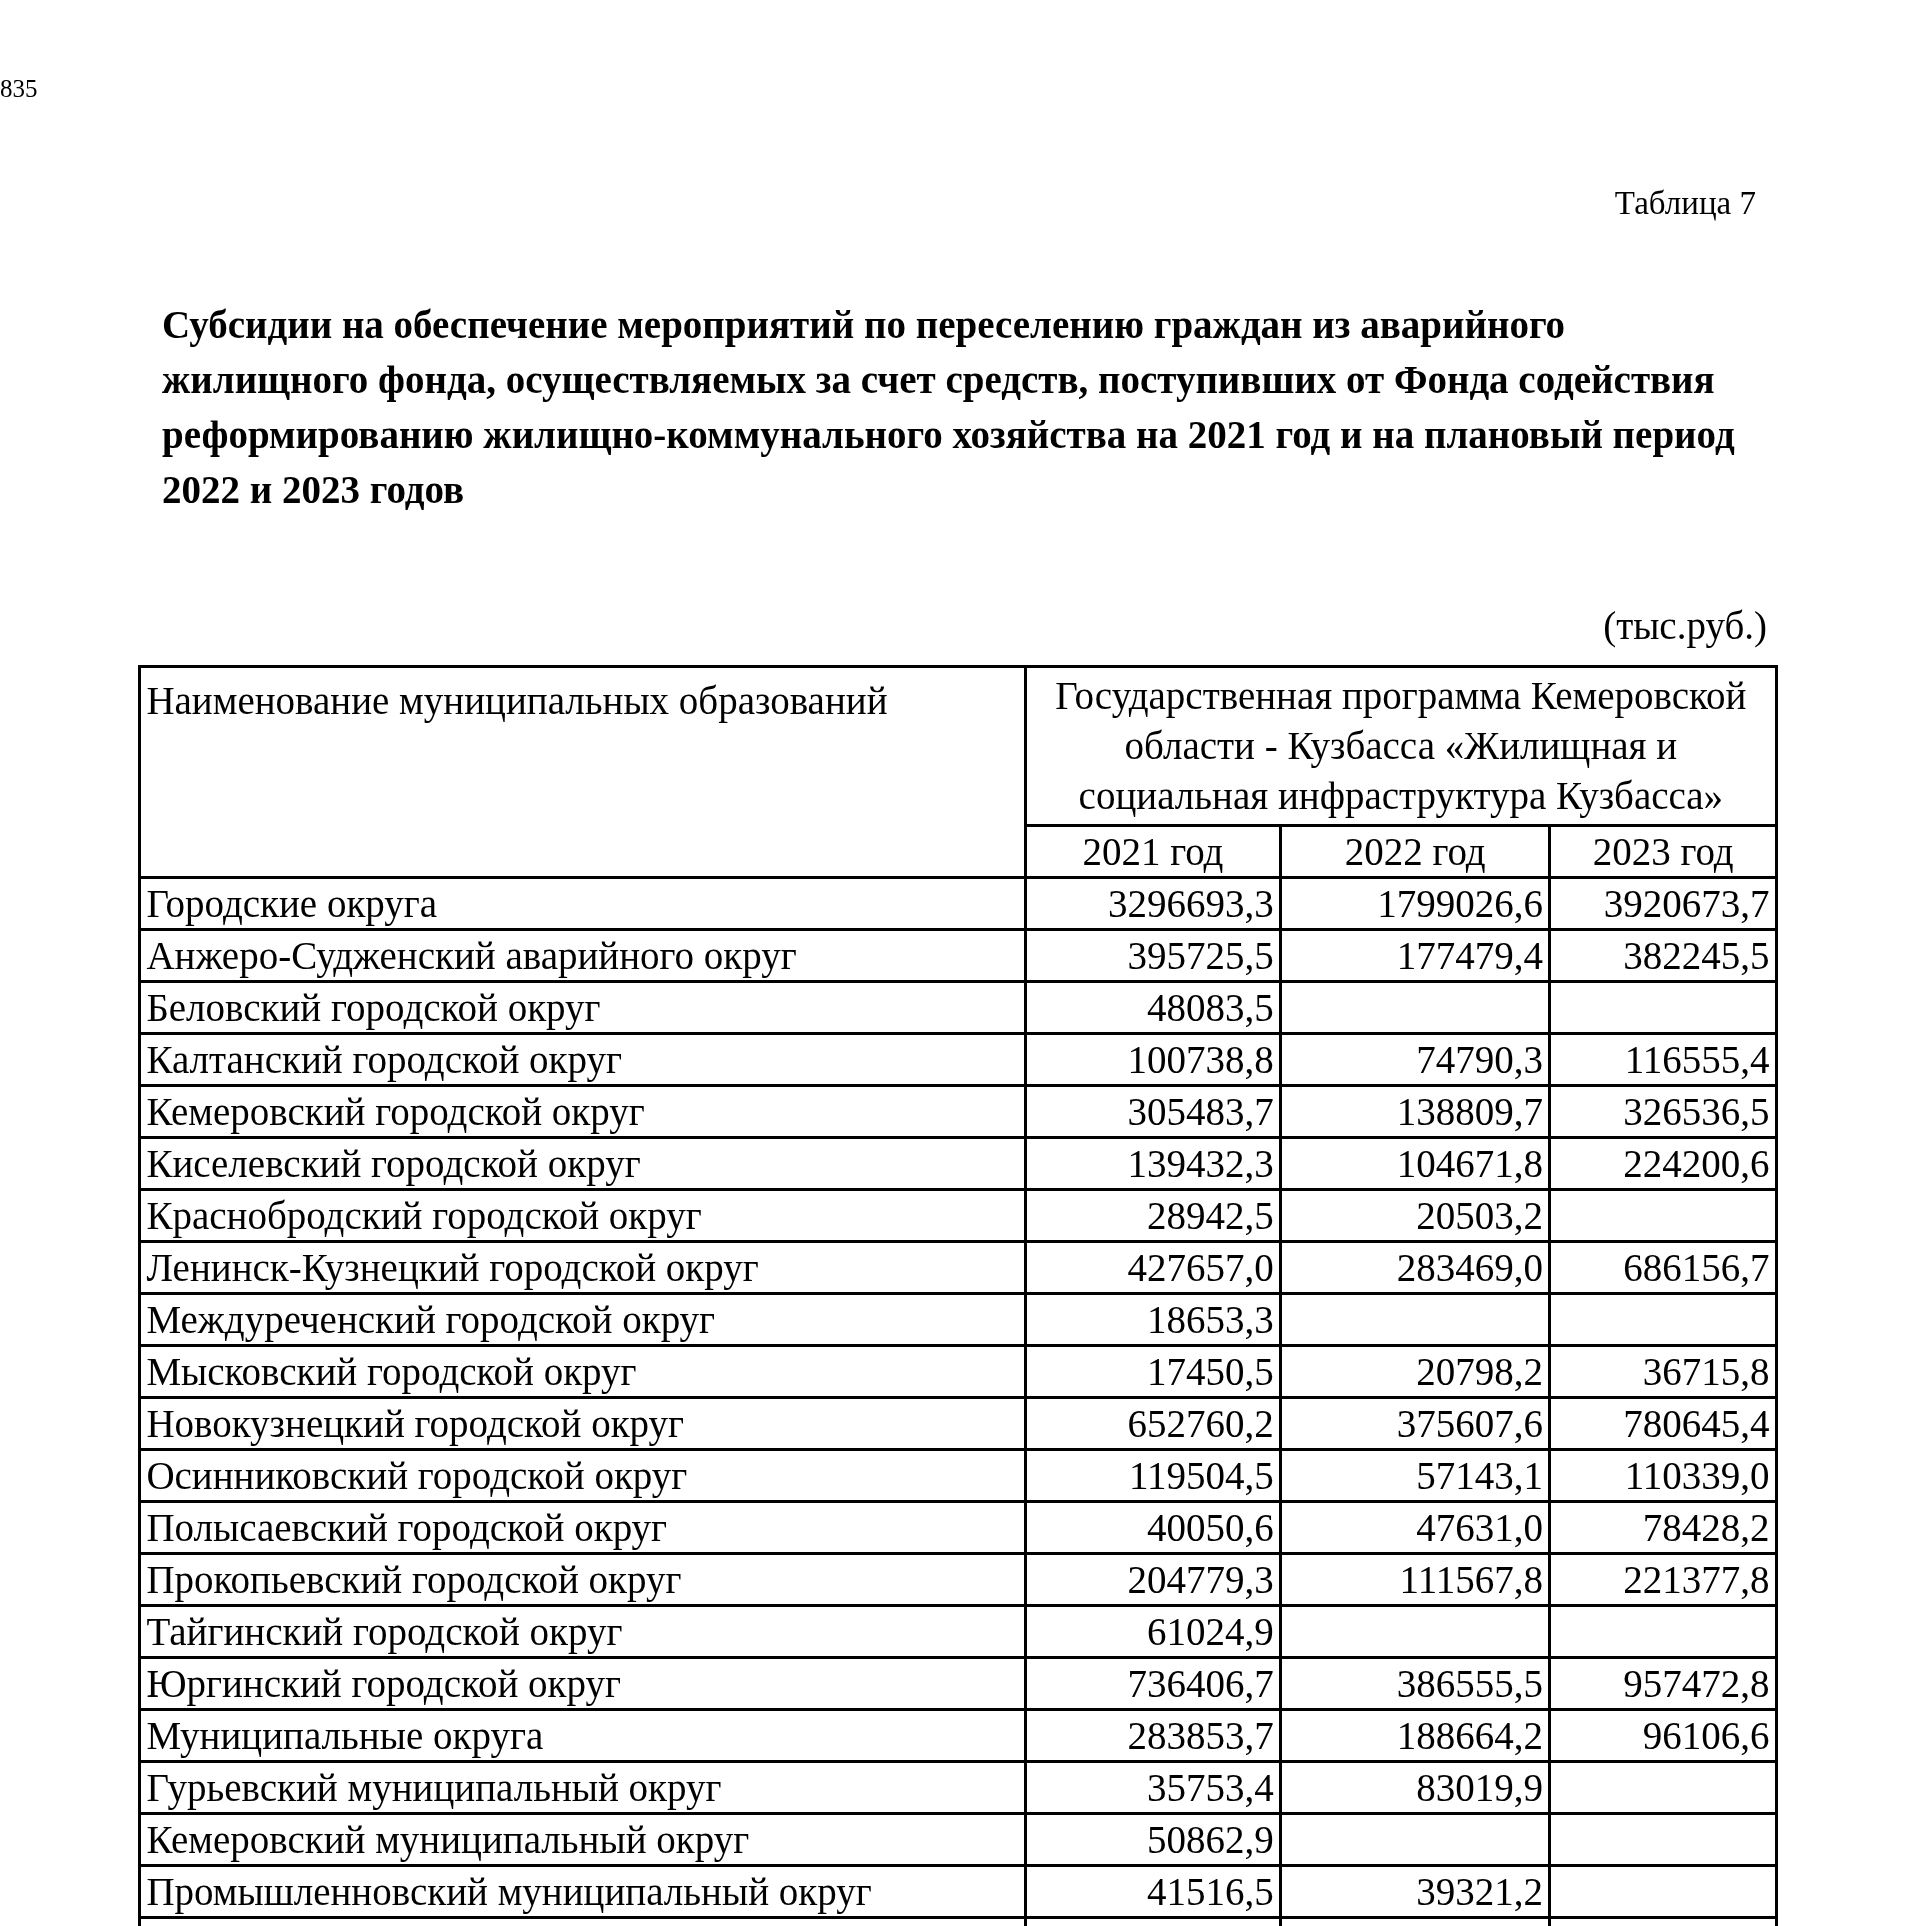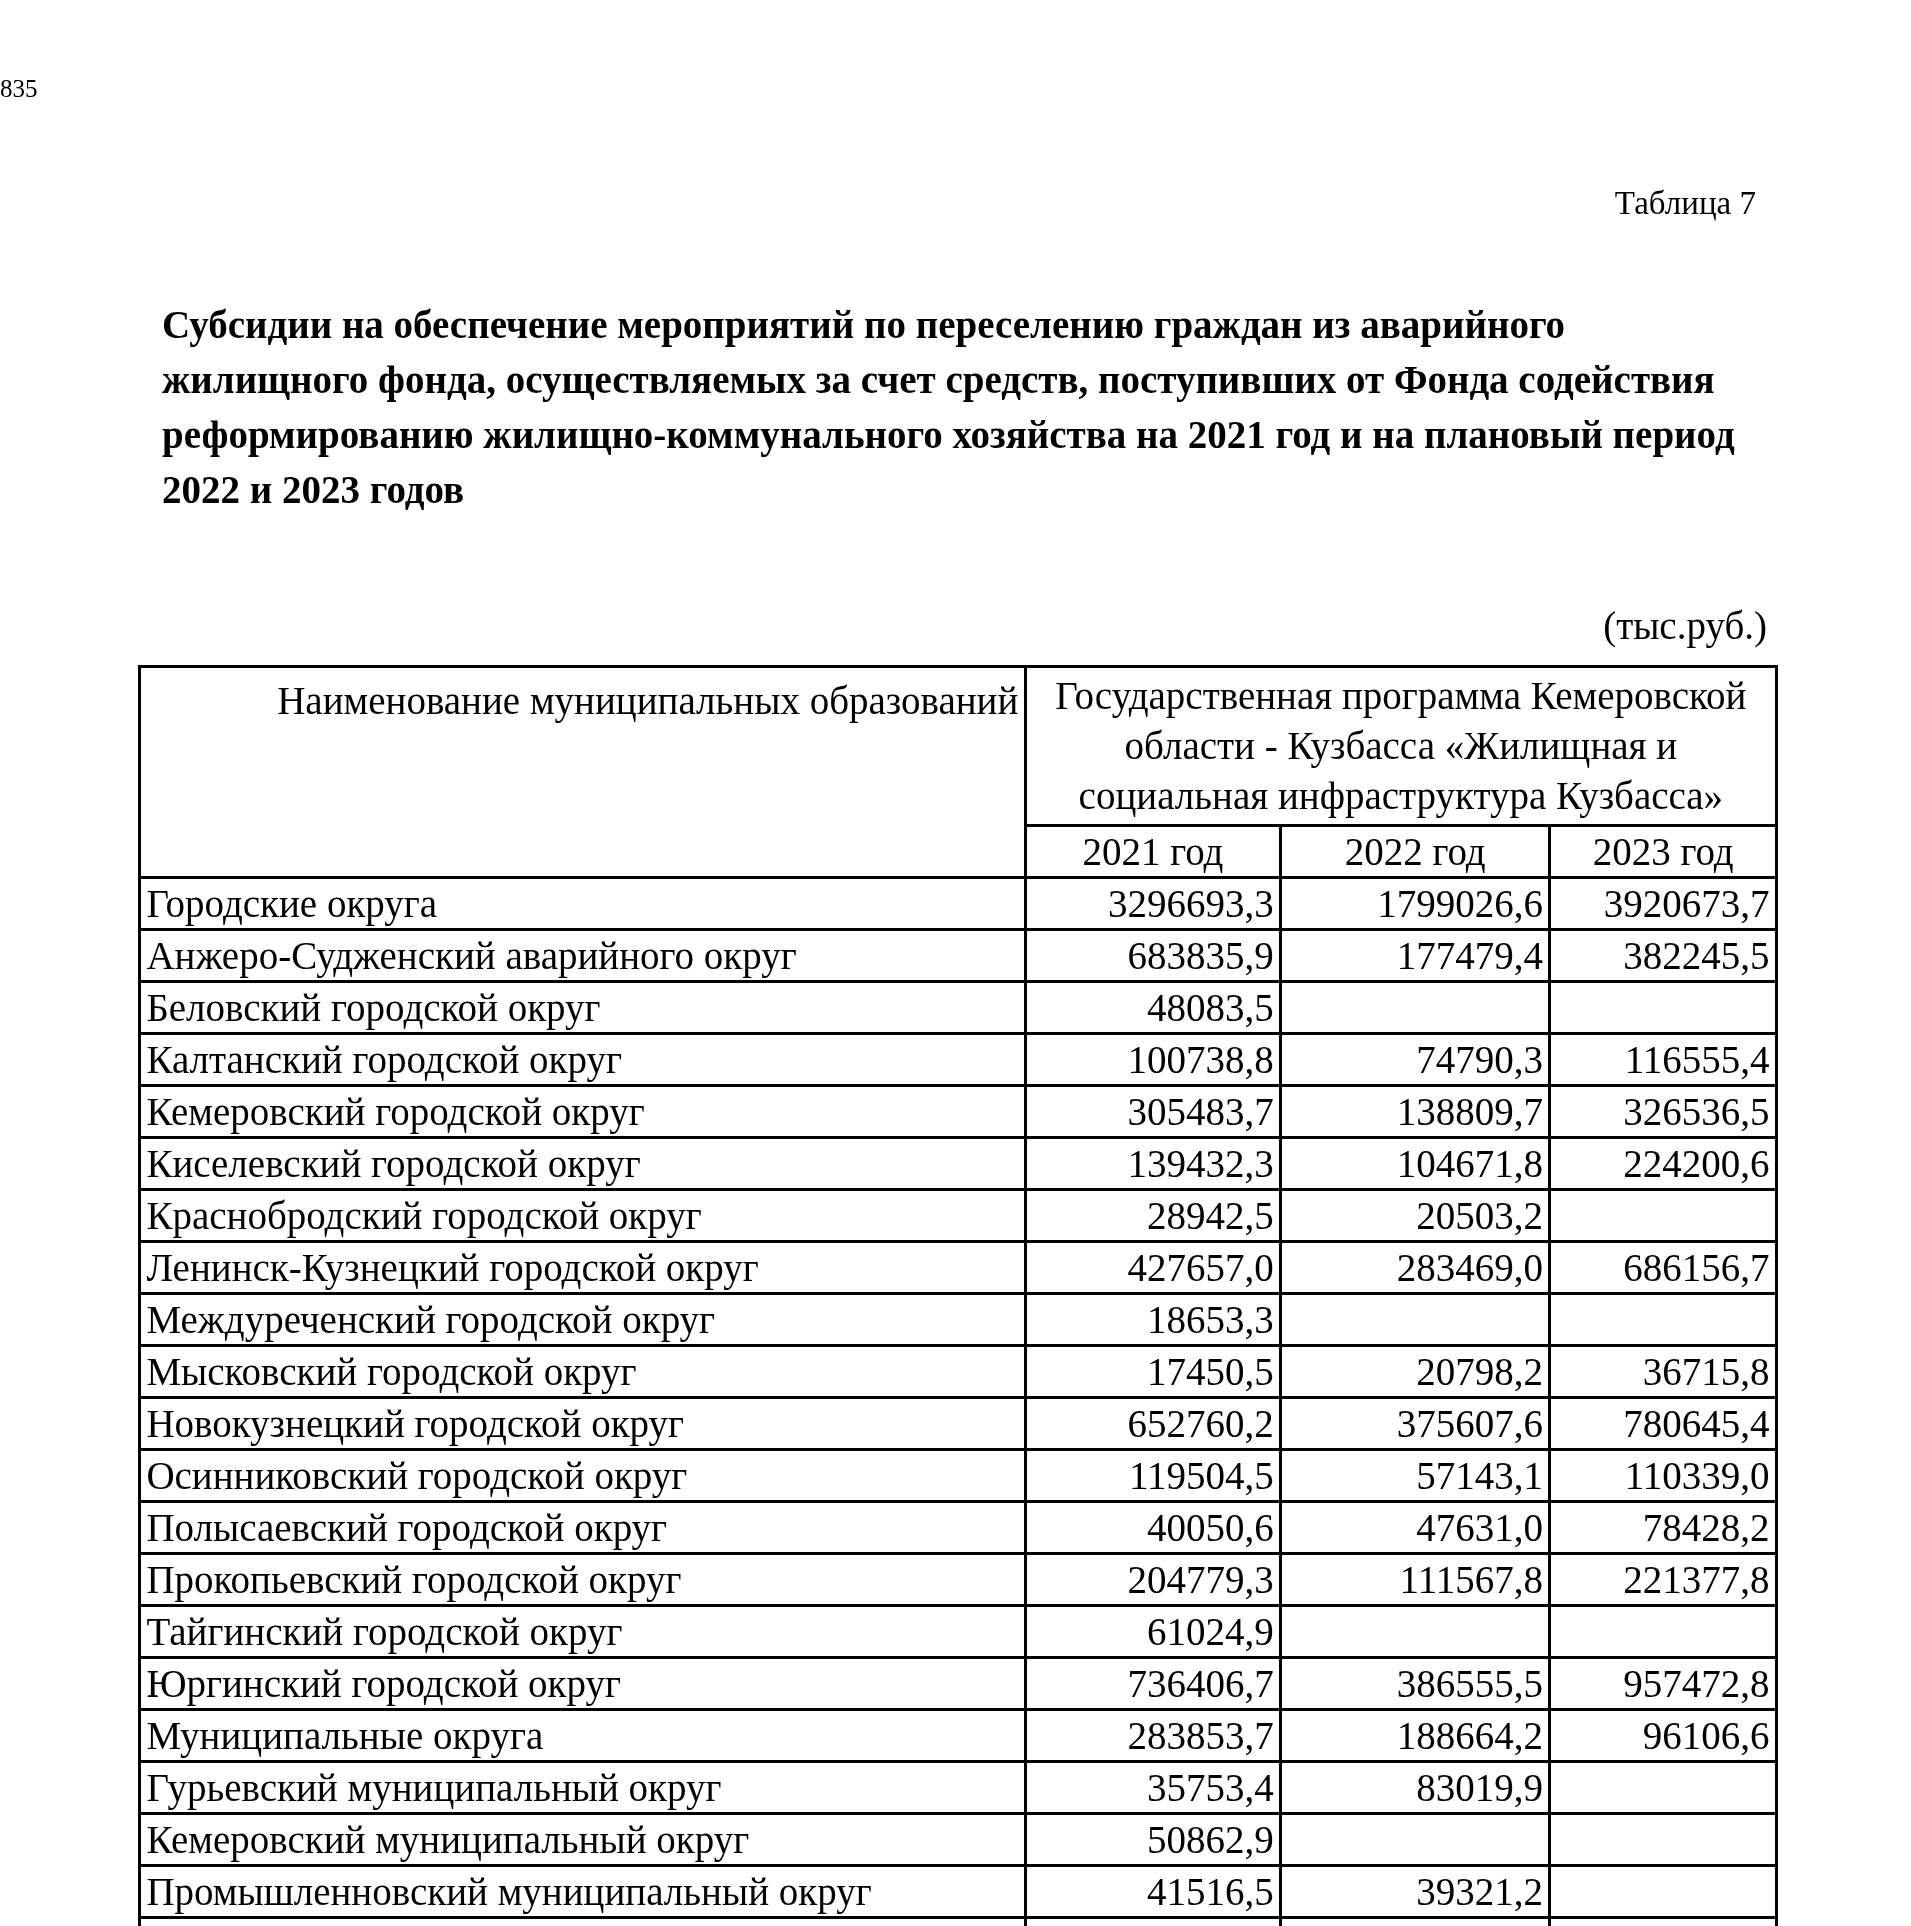--- a/index.html
+++ b/index.html
@@ -25,21 +25,21 @@
     font-size: 39px;
   }
   table.data {
     position: absolute; top: 665px; left: 138px; width: 1640px;
     border-collapse: collapse; font-size: 39px;
   }
   table.data td, table.data th {
     border: 3.1px solid #000; padding: 0 5.4px; height: 49px;
     font-weight: normal; line-height: 49px; white-space: nowrap;
   }
-  table.data th.hdr-name { vertical-align: top; text-align: right; width: 873px; line-height: 50px; padding-top: 7.7px; }
+  table.data th.hdr-name { vertical-align: top; text-align: left; width: 873px; line-height: 50px; padding-top: 7.7px; }
   table.data th.hdr-prog { text-align: center; line-height: 50px; padding: 3.1px 5.4px; white-space: normal; }
   table.data th.hdr-year { text-align: center; height: 48px; }
   td.num { text-align: right; }
   tr.group td { font-weight: normal; }
   col.c-name { width: 873px; }
   col.c-y1 { width: 256px; }
   col.c-y2 { width: 270px; }
   col.c-y3 { width: 227px; }
 </style>
 </head>
@@ -70,21 +70,21 @@
   </thead>
   <tbody id="rows">
       <tr class="group">
         <td>Городские округа</td>
         <td class="num">3296693,3</td>
         <td class="num">1799026,6</td>
         <td class="num">3920673,7</td>
       </tr>
       <tr>
         <td>Анжеро-Судженский аварийного округ</td>
-        <td class="num">683835,9</td>
+        <td class="num">395725,5</td>
         <td class="num">177479,4</td>
         <td class="num">382245,5</td>
       </tr>
       <tr>
         <td>Беловский городской округ</td>
         <td class="num">48083,5</td>
         <td class="num"></td>
         <td class="num"></td>
       </tr>
       <tr>

